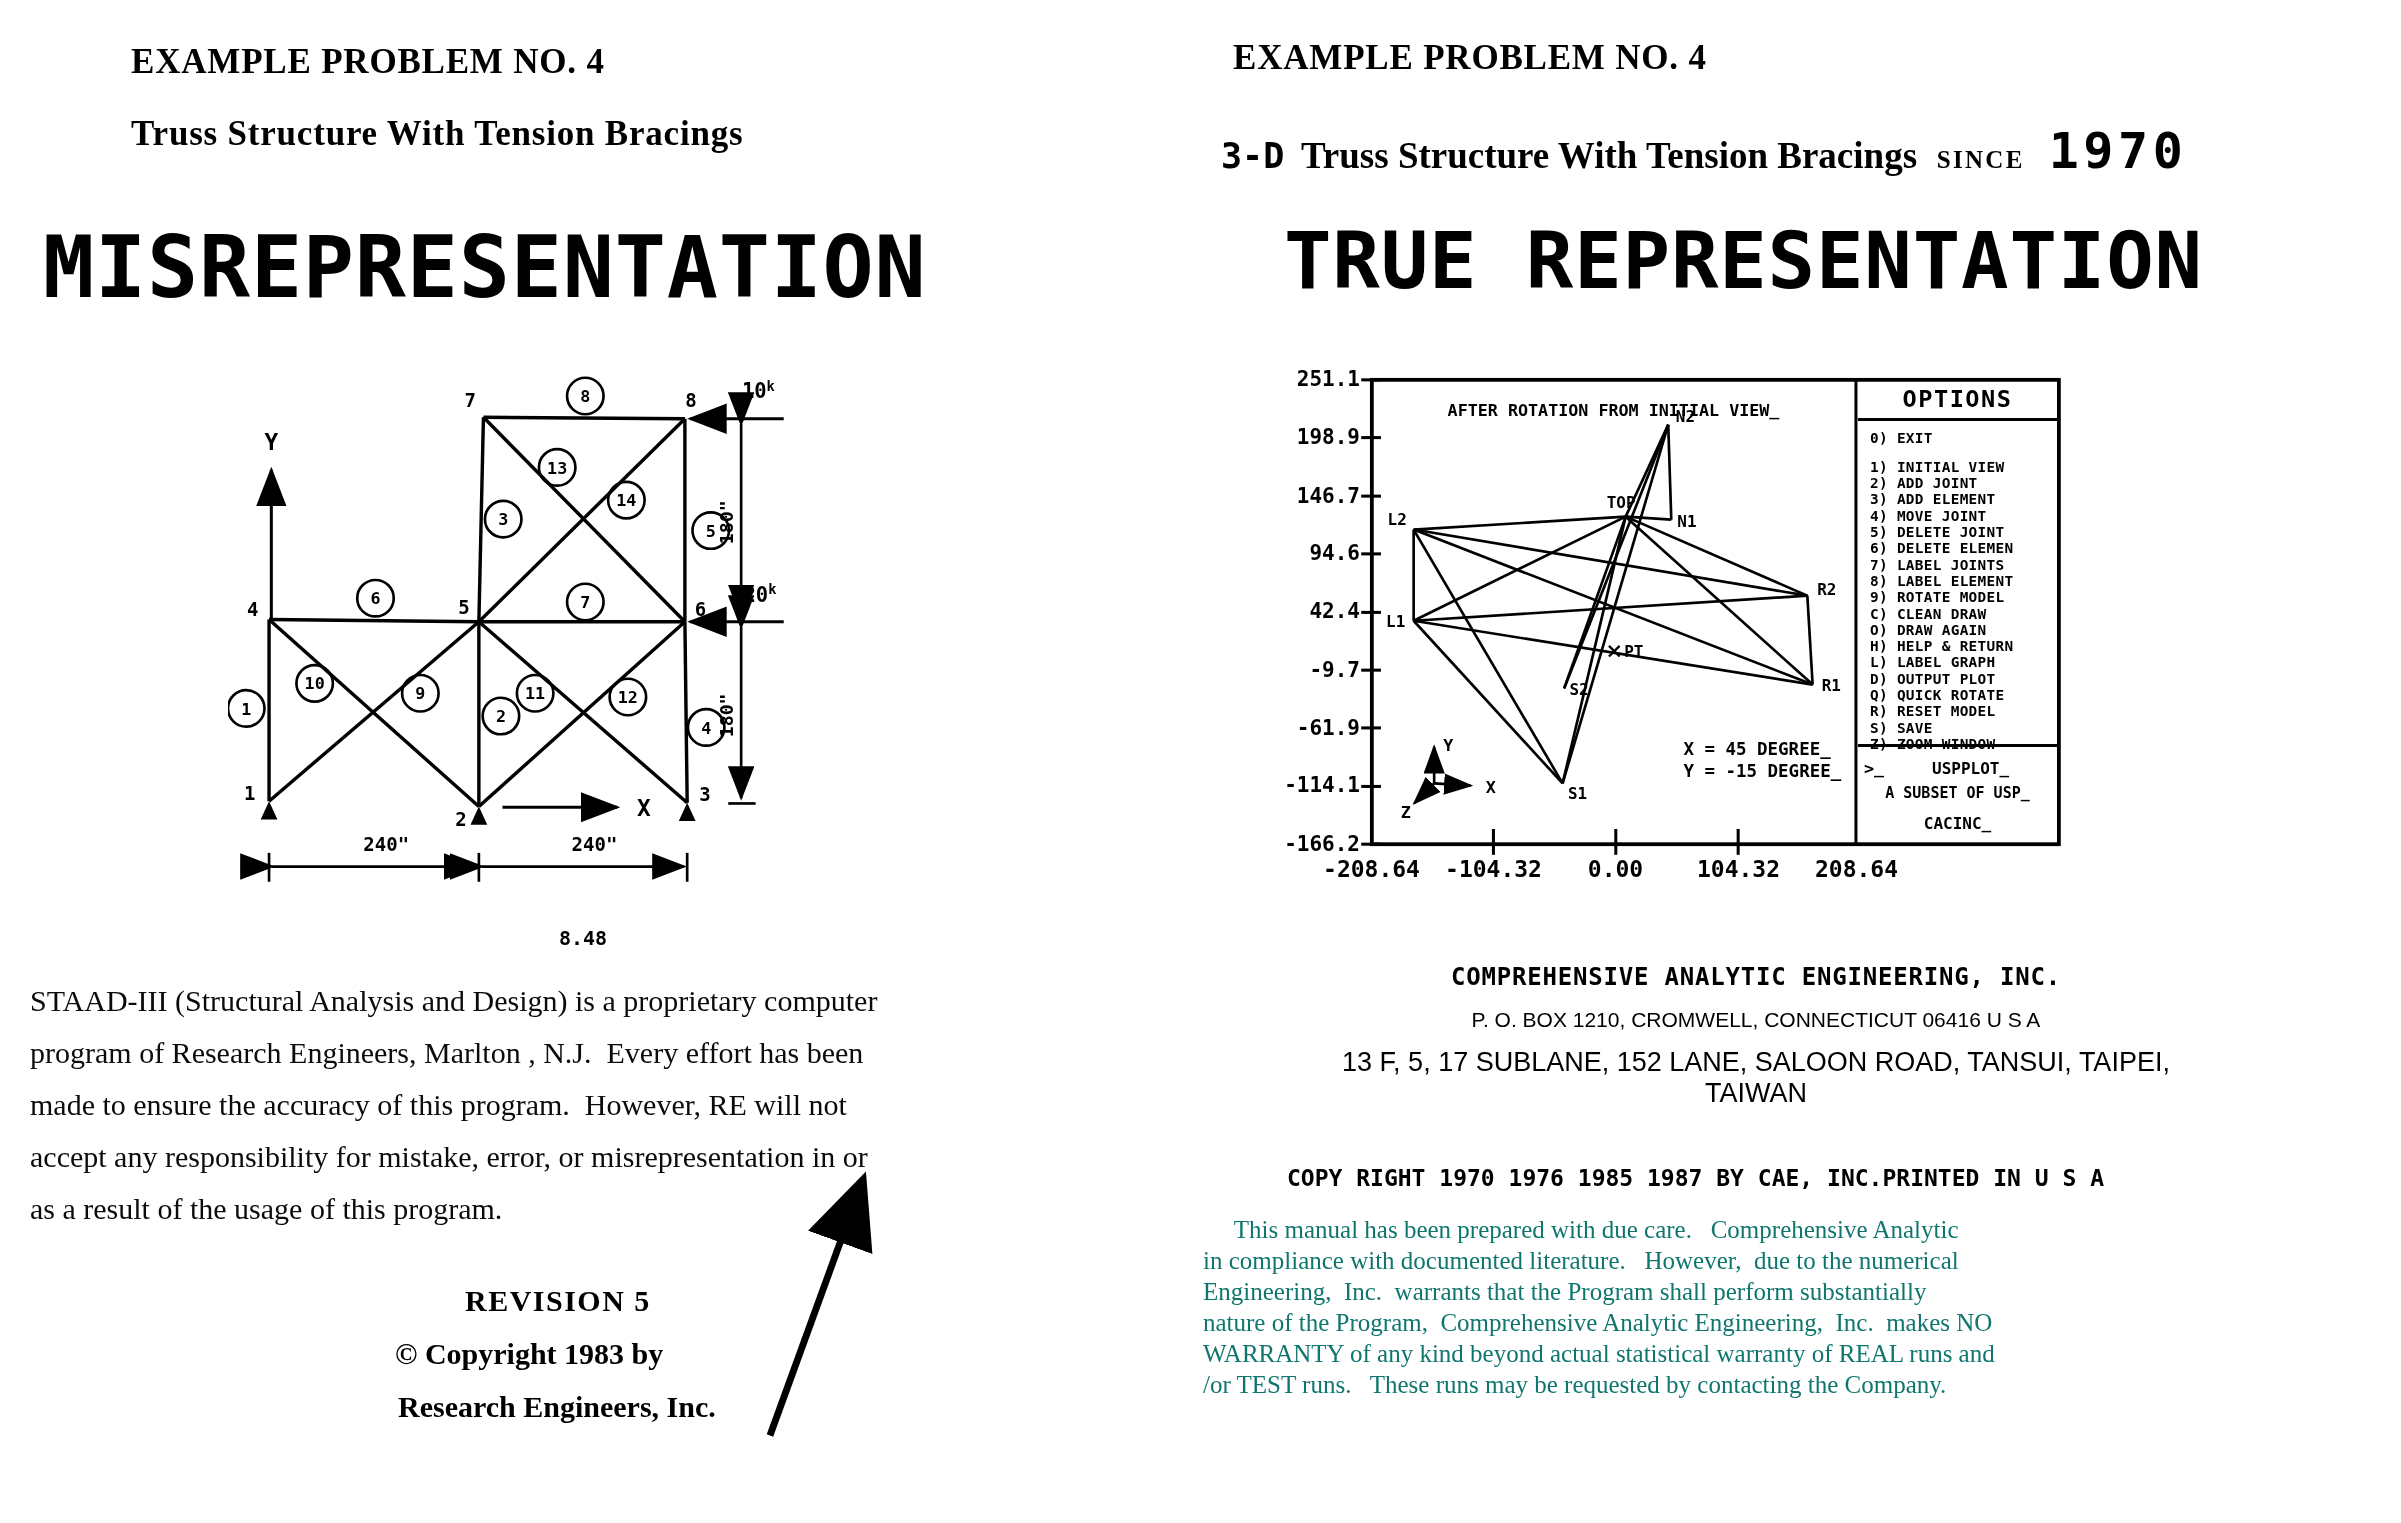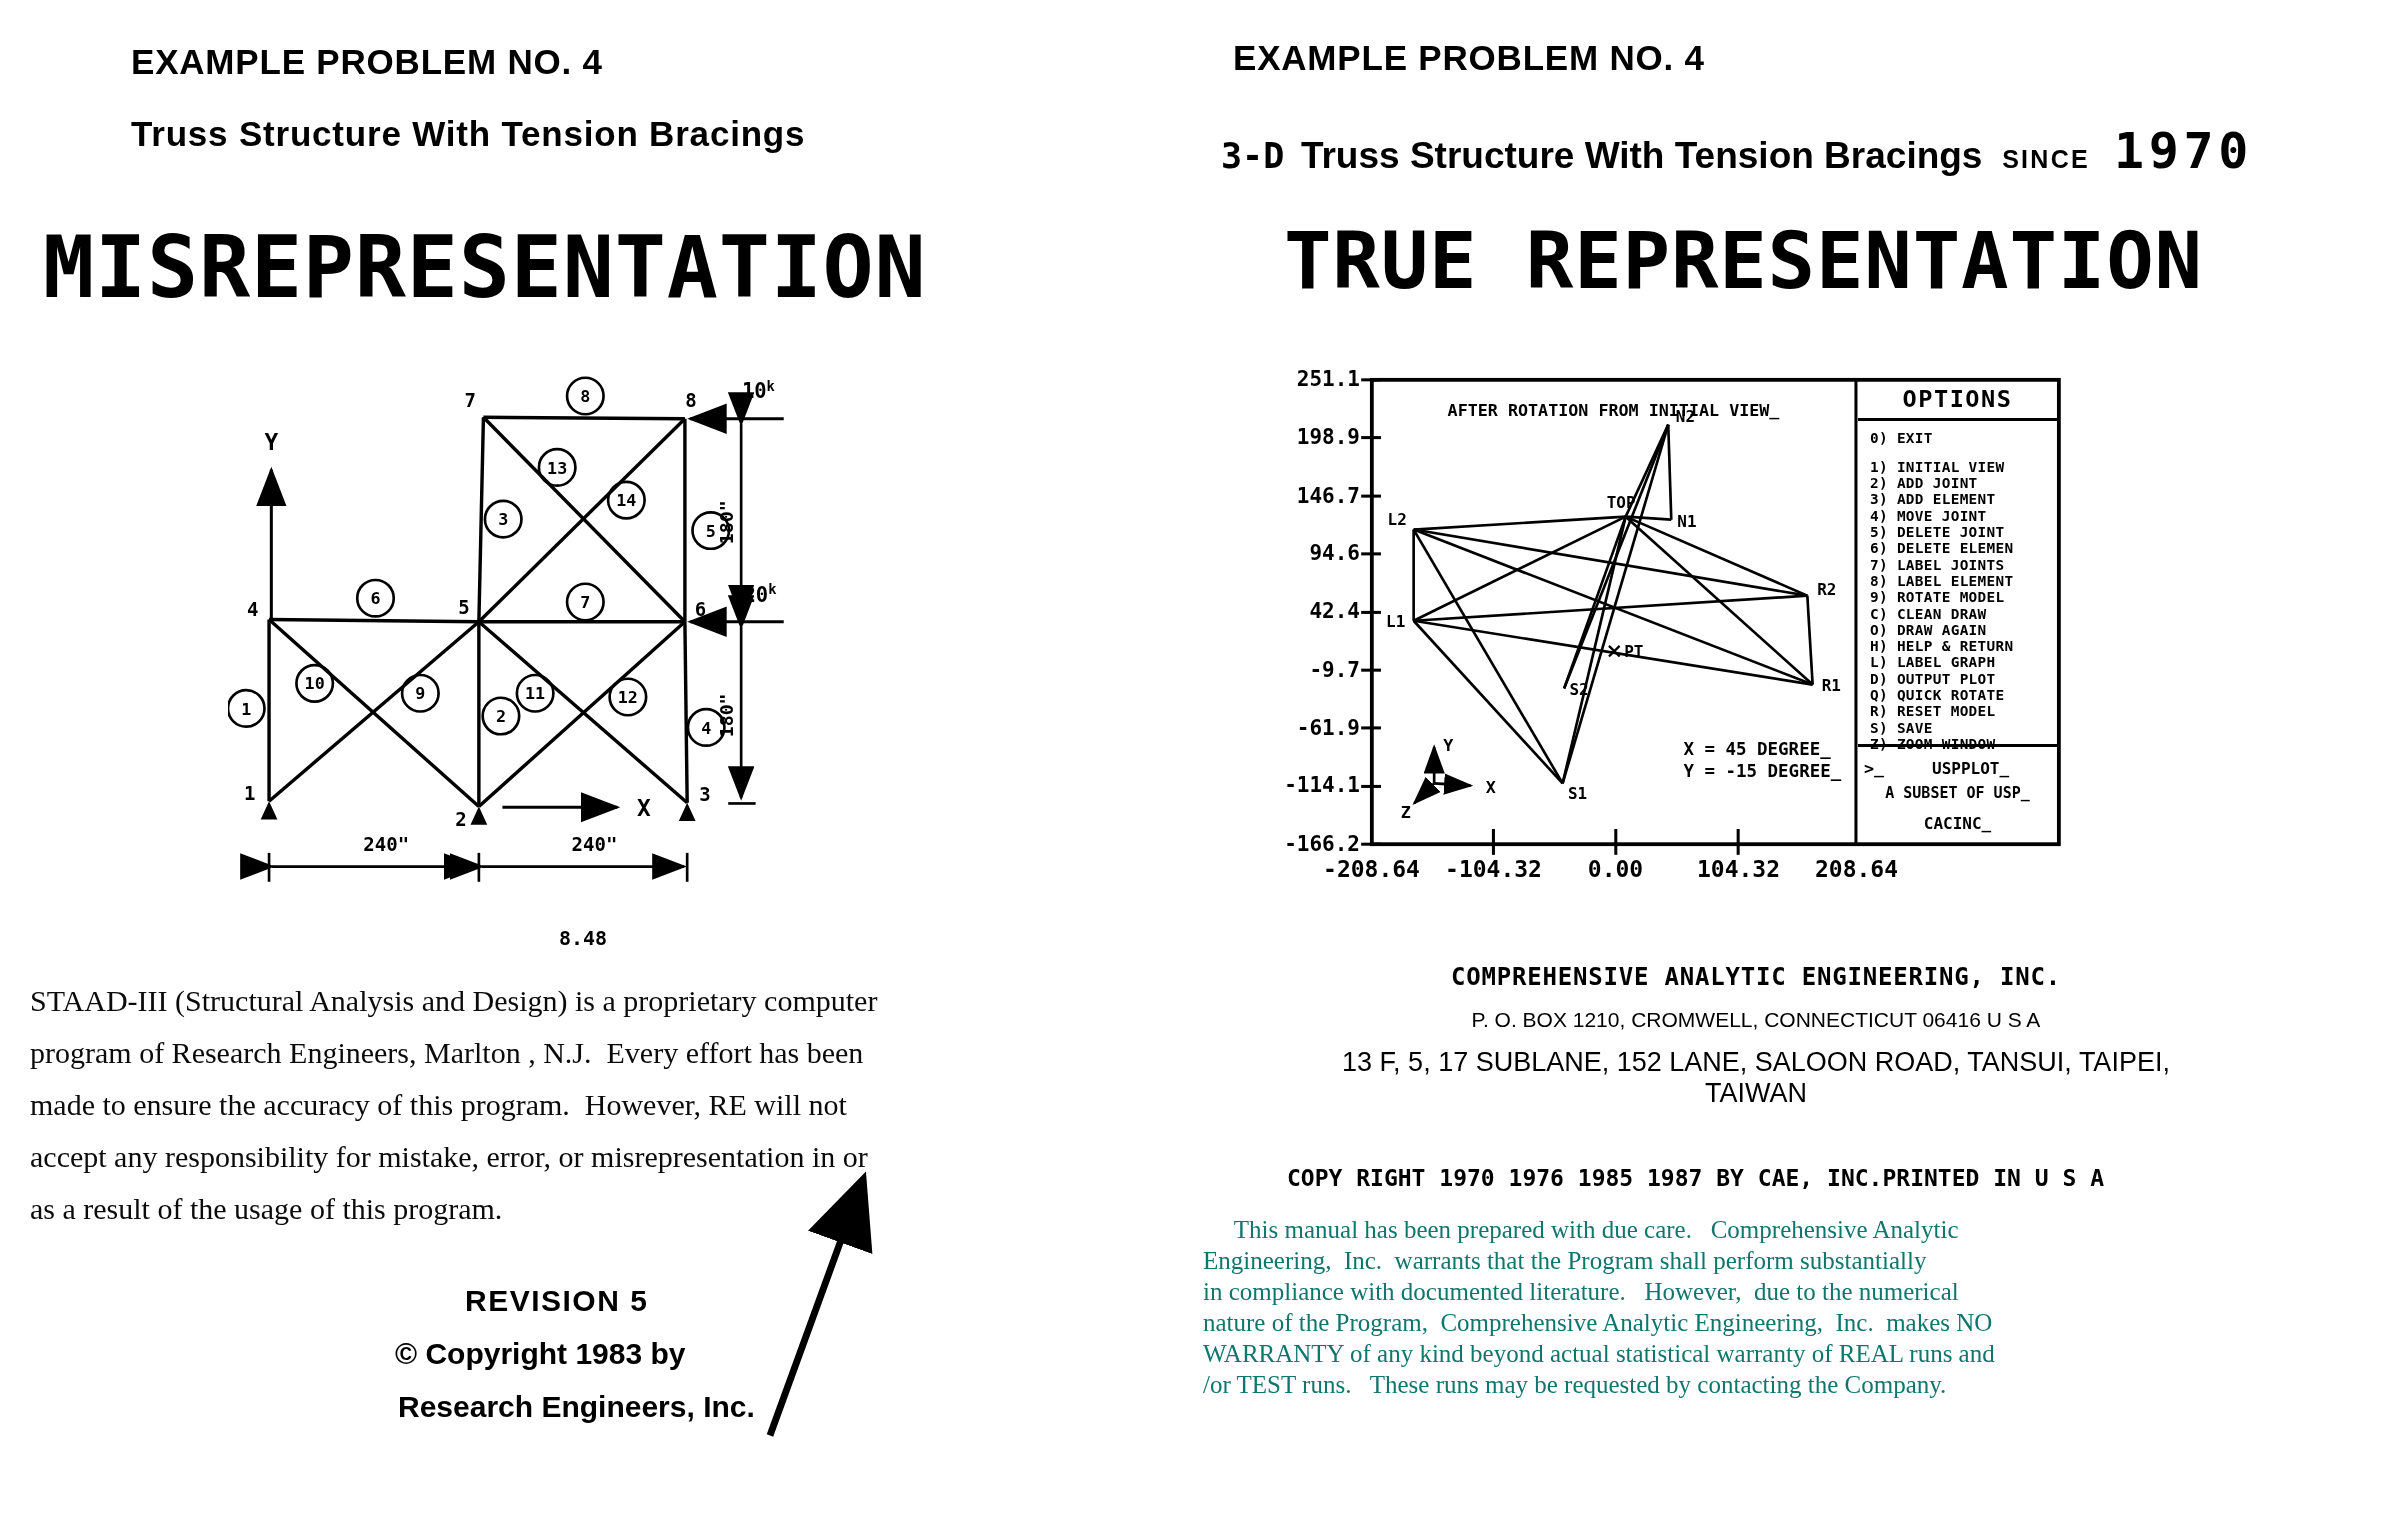--- a/index.html
+++ b/index.html
@@ -1,19 +1,19 @@
 <!DOCTYPE html>
 <html style="font-size:12px"><head>
 <meta charset="utf-8">
 <style>
   html,body{margin:0;padding:0;background:#e8e8e4;}
   .page{position:relative;width:2401px;height:1523px;background:#ffffff;color:#000;
         font-family:"Liberation Serif", serif;overflow:hidden;}
   .abs{position:absolute;}
-  .serif-b{font-family:Liberation Sans, sans-serif;font-weight:bold;}
+  .serif-b{font-family:Liberation Serif, serif;font-weight:bold;}
   .mono-b{font-family:"DejaVu Sans Mono", monospace;font-weight:bold;}
   .headline{font-family:"DejaVu Sans Mono", monospace;font-weight:bold;white-space:nowrap;
             letter-spacing:0.8px;color:#000000;}
   .h1{font-size:35px;letter-spacing:0.8px;}
   .h2{font-size:35px;letter-spacing:0.8px;}
   .para-left div{font-size:30px;line-height:52px;white-space:pre;color:#0b0b0b;}
   .para-right div{font-size:25px;line-height:31px;white-space:pre;letter-spacing:0px;color:#0f766e;}
   .ytick{position:absolute;width:122px;text-align:right;font-size:21px;
          font-family:"DejaVu Sans Mono", monospace;font-weight:bold;}
   .xtick{position:absolute;width:129px;text-align:center;font-size:23px;
@@ -332,21 +332,21 @@
     <div style="font-family:'Liberation Sans',sans-serif;font-size:27px;margin-top:15px;">13 F,  5,  17 SUBLANE,  152 LANE,  SALOON ROAD,  TANSUI,  TAIPEI,  TAIWAN</div>
   </div>
 
   <div class="abs" style="left:1287px;top:1165px;display:flex;white-space:nowrap;">
     <span class="mono-b" style="font-size:23px;">COPY RIGHT 1970 1976 1985 1987 BY CAE, INC.</span>
     <span class="mono-b" style="font-size:23px;">PRINTED IN   U   S   A</span>
   </div>
 
   <div class="abs para-right" style="left:1203px;top:1214px;width:1186px;">
     <div>     This manual has been prepared with due care.   Comprehensive Analytic</div>
+    <div>in compliance with documented literature.   However,  due to the numerical</div>
     <div>Engineering,  Inc.  warrants that the Program shall perform substantially</div>
-    <div>in compliance with documented literature.   However,  due to the numerical</div>
     <div>nature of the Program,  Comprehensive Analytic Engineering,  Inc.  makes NO</div>
     <div>WARRANTY of any kind beyond actual statistical warranty of REAL runs and</div>
     <div>/or TEST runs.   These runs may be requested by contacting the Company.</div>
   </div>
 
 </div>
 
 
 </body></html>

